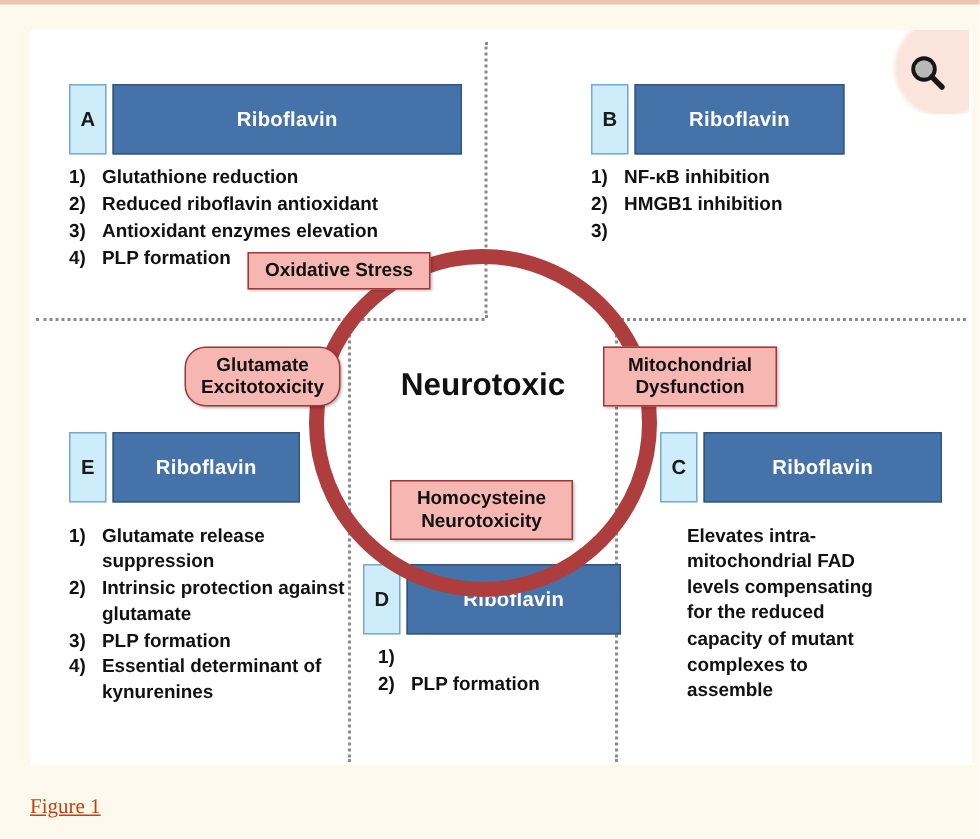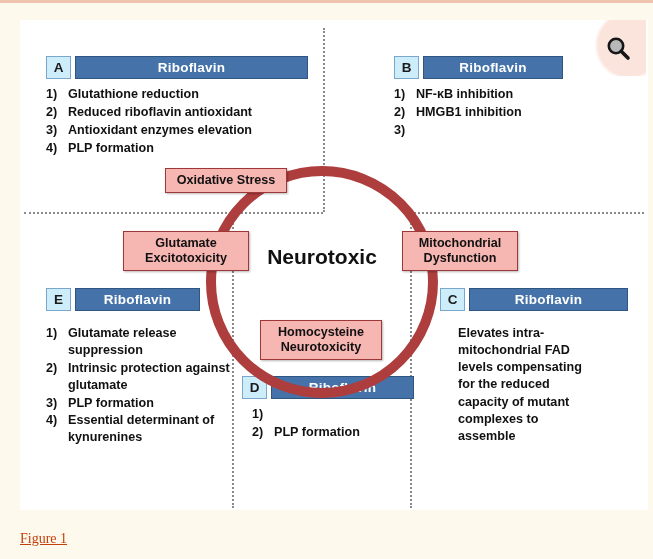--- a/index.html
+++ b/index.html
@@ -81,21 +81,21 @@
     flex: 1;
     background: #4573A9;
     border: 1px solid #2E5680;
     color: #FFFFFF;
     font-weight: bold;
     font-size: 13.5px;
     letter-spacing: .2px;
     display: flex;
     align-items: center;
     justify-content: center;
-    padding: 3px 4px;
+    padding: 15px 4px;
     box-sizing: border-box;
     margin-left: 4px;
   }
   ol.panel-list {
     margin: 0;
     padding: 0;
     list-style: none;
   }
   ol.panel-list li {
     display: flex;
@@ -297,20 +297,20 @@
   <div class="node" style="left:382px; top:211px; width:116px;">
     <div>Mitochondrial</div>
     <div>Dysfunction</div>
   </div>
 
   <div class="node" style="left:240px; top:300px; width:122px;">
     <div>Homocysteine</div>
     <div>Neurotoxicity</div>
   </div>
 
-  <div class="node" style="left:103px; top:211px; width:126px;">
+  <div class="node" style="left:103px; top:211px; width:104px;border-radius:14px;">
     <div>Glutamate</div>
     <div>Excitotoxicity</div>
   </div>
 
 </div>
 
 <a id="figure-caption" href="#">Figure 1</a>
 
 </body></html>

